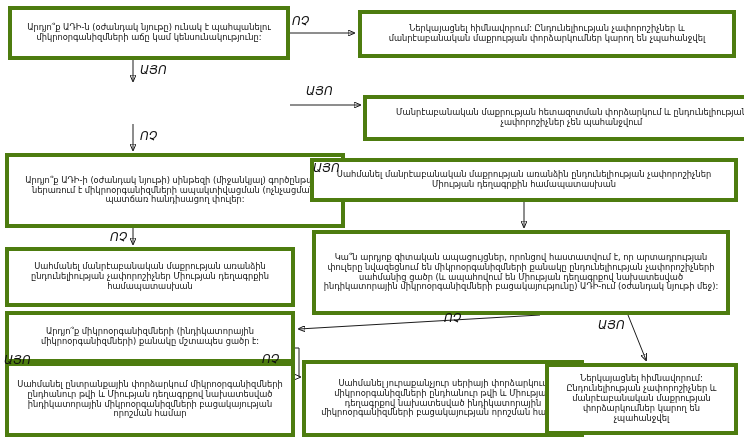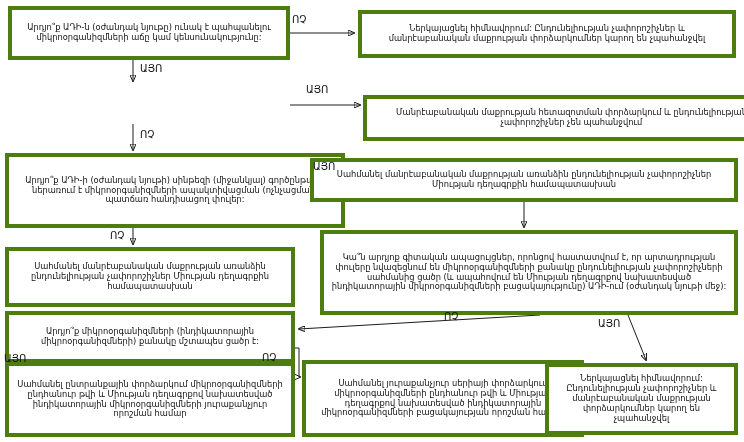--- a/index.html
+++ b/index.html
@@ -19,24 +19,25 @@
     display:flex;
     align-items:center;
     justify-content:center;
     text-align:center;
     font-size:8.3px;
     line-height:1.2;
     padding:2px 7px;
   }
   .edge-label{
     position:absolute;
-    font-size:10px;
+    font-size:12px;
     color:#111111;
     white-space:nowrap;
     background:transparent;
+    font-style:italic;
   }
   svg.wires{
     position:absolute;
     left:0;top:0;
     pointer-events:none;
   }
   svg.wires path{
     stroke:#1c1c1c;
     stroke-width:1;
     fill:none;
@@ -72,25 +73,25 @@
 
 
   <div class="node" style="left:363px;top:95px;width:417px;height:46px">Մանրէաբանական մաքրության հետազոտման փորձարկում և ընդունելիության չափորոշիչներ չեն պահանջվում</div>
 
   <div class="node" style="left:5px;top:153px;width:340px;height:75px">Արդյո՞ք ԱԴԻ-ի (օժանդակ նյութի) սինթեզի (միջանկյալ) գործընթացը ներառում է միկրոօրգանիզմների ապակտիվացման (ոչնչացման) պատճառ հանդիսացող փուլեր:</div>
 
   <div class="node" style="left:310px;top:158px;width:428px;height:44px">Սահմանել մանրէաբանական մաքրության առանձին ընդունելիության չափորոշիչներ Միության դեղագրքին համապատասխան</div>
 
   <div class="node" style="left:5px;top:247px;width:290px;height:60px">Սահմանել մանրէաբանական մաքրության առանձին ընդունելիության չափորոշիչներ Միության դեղագրքին համապատասխան</div>
 
-  <div class="node" style="left:320px;top:230px;width:418px;height:85px">Կա՞ն արդյոք գիտական ապացույցներ, որոնցով հաստատվում է, որ արտադրության փուլերը նվազեցնում են միկրոօրգանիզմների քանակը ընդունելիության չափորոշիչների սահմանից ցածր (և ապահովում են Միության դեղագրքով նախատեսված ինդիկատորային միկրոօրգանիզմների բացակայությունը) ԱԴԻ-ում (օժանդակ նյութի մեջ):</div>
+  <div class="node" style="left:312px;top:230px;width:418px;height:85px">Կա՞ն արդյոք գիտական ապացույցներ, որոնցով հաստատվում է, որ արտադրության փուլերը նվազեցնում են միկրոօրգանիզմների քանակը ընդունելիության չափորոշիչների սահմանից ցածր (և ապահովում են Միության դեղագրքով նախատեսված ինդիկատորային միկրոօրգանիզմների բացակայությունը) ԱԴԻ-ում (օժանդակ նյութի մեջ):</div>
 
   <div class="node" style="left:5px;top:311px;width:290px;height:52px">Արդյո՞ք միկրոօրգանիզմների (ինդիկատորային միկրոօրգանիզմների) քանակը մշտապես ցածր է:</div>
 
-  <div class="node" style="left:5px;top:362px;width:290px;height:75px">Սահմանել ընտրանքային փորձարկում միկրոօրգանիզմների ընդհանուր թվի և Միության դեղագրքով նախատեսված ինդիկատորային միկրոօրգանիզմների յուրաքանչյուր որոշման համար</div>
+  <div class="node" style="left:5px;top:362px;width:290px;height:75px">Սահմանել ընտրանքային փորձարկում միկրոօրգանիզմների ընդհանուր թվի և Միության դեղագրքով նախատեսված ինդիկատորային միկրոօրգանիզմների բացակայության որոշման համար</div>
 
   <div class="node" style="left:302px;top:360px;width:282px;height:77px">Սահմանել յուրաքանչյուր սերիայի փորձարկում միկրոօրգանիզմների ընդհանուր թվի և Միության դեղագրքով նախատեսված ինդիկատորային միկրոօրգանիզմների բացակայության որոշման համար</div>
 
   <div class="node" style="left:545px;top:363px;width:193px;height:72px">Ներկայացնել հիմնավորում: Ընդունելիության չափորոշիչներ և մանրէաբանական մաքրության փորձարկումներ կարող են չպահանջվել</div>
 
   <span class="edge-label" style="left:292px;top:14px">ՈՉ</span>
   <span class="edge-label" style="left:140px;top:63px">ԱՅՈ</span>
   <span class="edge-label" style="left:306px;top:84px">ԱՅՈ</span>
   <span class="edge-label" style="left:140px;top:129px">ՈՉ</span>
   <span class="edge-label" style="left:313px;top:161px">ԱՅՈ</span>

